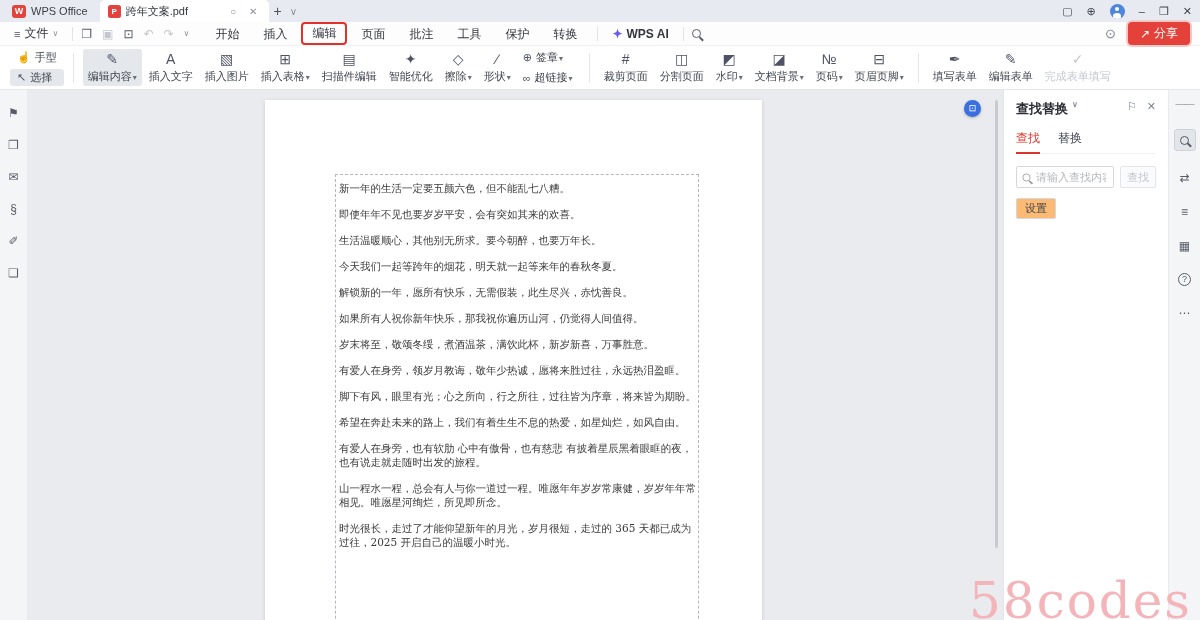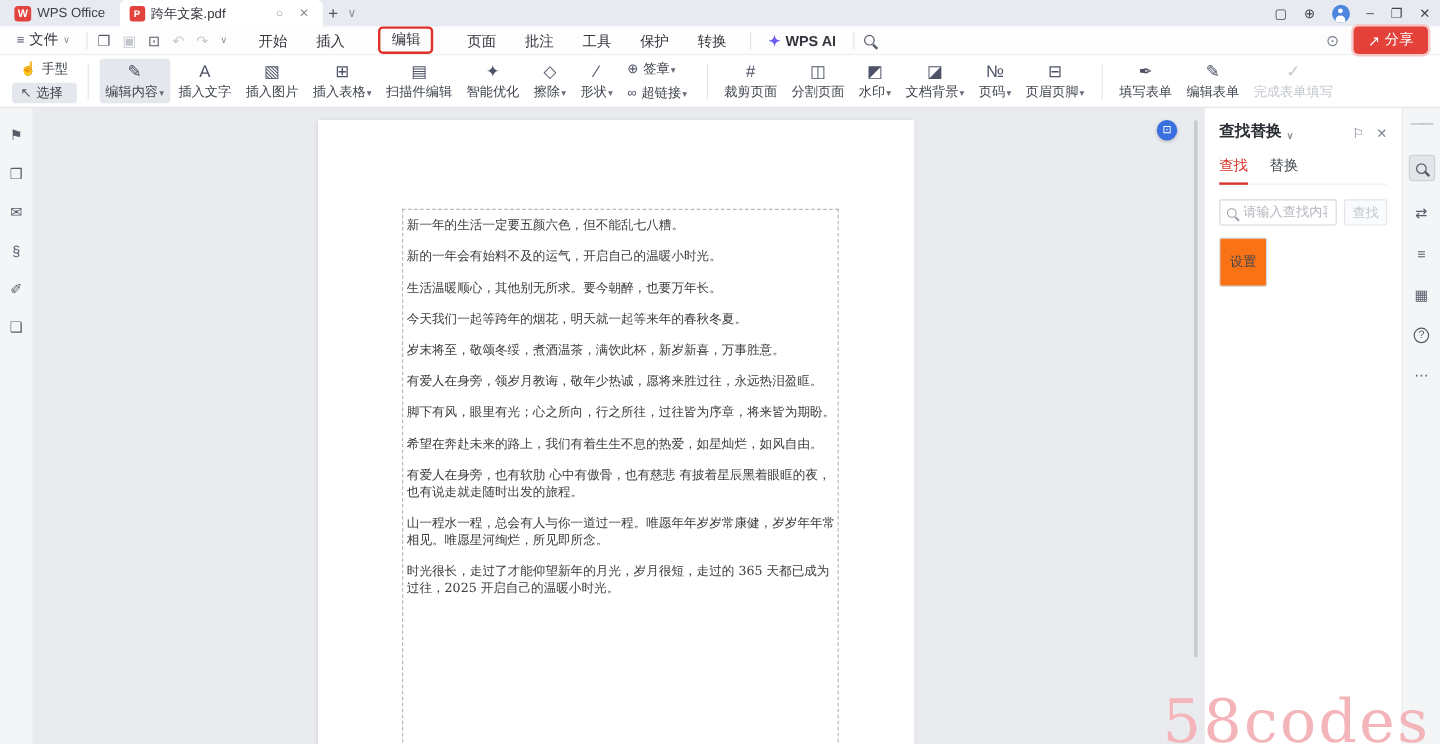--- a/index.html
+++ b/index.html
@@ -25,21 +25,21 @@
   #menubar { height:24px; background:#fdfdfe; display:flex; align-items:center; justify-content:space-between; padding:0 10px 0 8px; border-bottom:1px solid #eef0f2; }
   .mb-left { display:flex; align-items:center; height:24px; }
   .filemenu { display:flex; align-items:center; gap:4px; font-size:12px; color:#33363c; padding:0 6px; }
   .filemenu .gl { font-size:11px; color:#4c525c; }
   .mini { font-size:8px; color:#8b9099; }
   .vdiv { width:1px; height:14px; background:#e0e3e7; margin:0 8px; }
   .qicons { display:flex; align-items:center; gap:10px; font-size:12px; color:#555b66; }
   .qicons .dis { color:#c3c7cd; }
   #menu-tabs { display:flex; align-items:flex-end; margin-left:14px; }
   .mtab { font-size:12px; color:#33363c; padding:2px 12px; position:relative; }
-  .mtab.annot { border:2px solid #e0322b; border-radius:4px; padding:1px 9px; margin:0 16px; }
+  .mtab.annot { border:2px solid #e0322b; border-radius:4px; padding:1px 9px; margin:0 2px; }
   .wpsai { display:flex; align-items:center; gap:4px; font-size:12px; color:#33363c; font-weight:bold; padding:0 6px; }
   .wpsai .gl { color:#6a5cf0; font-size:12px; }
   .mag { width:9px; height:9px; border:1.4px solid #555b66; border-radius:50%; position:relative; display:inline-block; }
   .mag::after { content:""; position:absolute; width:5px; height:1.5px; background:#555b66; right:-4px; bottom:-2px; transform:rotate(45deg); }
   .mb-right { display:flex; align-items:center; gap:12px; }
   .promo { font-size:13px; color:#7b8290; }
   .sharebtn { display:flex; align-items:center; gap:4px; background:#e3413a; color:#fff; font-size:12px; border:none; border-radius:4px; padding:3px 12px; box-shadow:0 0 0 2px #f6c9c6; }
 
   
   #ribbon { height:44px; background:#fff; border-bottom:1px solid #e4e6e9; display:flex; align-items:center; padding:0 10px; }
@@ -62,34 +62,34 @@
   #leftstrip .sic { font-size:12px; color:#565c68; }
   #canvas { flex:1; position:relative; background:#e9ebee; overflow:hidden; }
   #page { position:absolute; left:237px; top:10px; width:497px; height:560px; background:#fff; box-shadow:0 1px 4px rgba(0,0,0,.14); }
   #textbox { position:absolute; left:70px; top:74px; width:364px; height:520px; border:1px dashed #b4b8be; padding:6px 1px 0 3px; }
   #textbox p { font-family:"DejaVu Serif","Liberation Serif",serif; font-size:10.5px; line-height:14px; color:#3b3b3b; margin-bottom:12px; word-break:break-all; }
   #float-ai { position:absolute; right:22px; top:10px; width:17px; height:17px; border-radius:50%; background:#3a6fe0; color:#fff; font-size:9px; text-align:center; line-height:17px; box-shadow:0 1px 3px rgba(0,0,0,.25); }
   #vscroll { position:absolute; right:5px; top:10px; width:3px; height:448px; background:#c8ccd2; border-radius:2px; }
 
   
   #panel { width:165px; background:#fff; border-left:1px solid #e4e6e9; padding:10px 12px; position:relative; }
-  .p-head { display:flex; align-items:flex-end; font-size:13px; color:#2a2d33; font-weight:bold; }
+  .p-head { display:flex; align-items:flex-start; font-size:13px; color:#2a2d33; font-weight:bold; }
   .p-head .mini { margin-left:4px; }
   .p-head .right { margin-left:auto; display:flex; gap:10px; font-weight:normal; color:#7b8290; font-size:11px; }
   .p-tabs { display:flex; gap:18px; margin-top:12px; font-size:12px; color:#41464f; border-bottom:1px solid #eef0f2; padding-bottom:6px; }
   .p-tabs .active { color:#d9352a; position:relative; }
   .p-tabs .active::after { content:""; position:absolute; left:0; right:0; bottom:-7px; height:2px; background:#d9352a; }
   .p-search { display:flex; gap:6px; margin-top:12px; }
   .p-input { flex:1; display:flex; align-items:center; gap:5px; border:1px solid #d5d8dc; border-radius:2px; height:22px; padding:0 5px; }
   .p-input .mag { transform:scale(.9); border-color:#9aa0a8; }
   .p-input .mag::after { background:#9aa0a8; }
   .p-input input { border:none; outline:none; width:70px; font-size:11px; color:#33363c; font-family:"Liberation Sans",sans-serif; }
   .p-input input::placeholder { color:#b4b8be; }
   .p-find { width:36px; height:22px; border:1px solid #e3e5e8; background:#fafbfc; color:#c3c6cb; font-size:11px; border-radius:2px; }
-  .p-set { margin-top:10px; border:1px solid #d5d8dc; background:#f97316; border-radius:2px; font-size:11px; color:#41464f; padding:12px 8px; }
+  .p-set { margin-top:10px; border:1px solid #d5d8dc; background:#fdba74; border-radius:2px; font-size:11px; color:#41464f; padding:2px 8px; }
 
   
   #rightstrip { width:32px; background:#f4f5f7; border-left:1px solid #e8eaed; display:flex; flex-direction:column; align-items:center; padding-top:8px; gap:20px; }
   #rightstrip .handle { color:#9aa0a8; font-size:10px; letter-spacing:-1px; }
   #rightstrip .sic { font-size:12px; color:#565c68; }
   #rightstrip .selbox { width:22px; height:22px; background:#e2e5e9; border:1px solid #cfd3d8; border-radius:3px; display:flex; align-items:center; justify-content:center; }
   .circled { width:13px; height:13px; border:1.2px solid #565c68; border-radius:50%; font-size:9px; line-height:11px; text-align:center; color:#565c68; }
 
   
   #watermark { position:absolute; right:8px; bottom:-10px; font-family:"DejaVu Serif","Liberation Serif",serif; font-size:50px; color:#f3b5b9; letter-spacing:2px; z-index:99; pointer-events:none; }
@@ -275,23 +275,25 @@
         <span class="sic">✉</span>
         <span class="sic">§</span>
         <span class="sic">✐</span>
         <span class="sic">❏</span>
       </div>
 
     <div id="canvas">
       <div id="page">
         <div id="textbox">
             <p>新一年的生活一定要五颜六色，但不能乱七八糟。</p>
-            <p>新的一年会有始料不及的运气，开启自己的温暖小时光。</p>
+            <p>即使年年不见也要岁岁平安，会有突如其来的欢喜。</p>
             <p>生活温暖顺心，其他别无所求。要今朝醉，也要万年长。</p>
             <p>今天我们一起等跨年的烟花，明天就一起等来年的春秋冬夏。</p>
+            <p>解锁新的一年，愿所有快乐，无需假装，此生尽兴，赤忱善良。</p>
+            <p>如果所有人祝你新年快乐，那我祝你遍历山河，仍觉得人间值得。</p>
             <p>岁末将至，敬颂冬绥，煮酒温茶，满饮此杯，新岁新喜，万事胜意。</p>
             <p>有爱人在身旁，领岁月教诲，敬年少热诚，愿将来胜过往，永远热泪盈眶。</p>
             <p>脚下有风，眼里有光；心之所向，行之所往，过往皆为序章，将来皆为期盼。</p>
             <p>希望在奔赴未来的路上，我们有着生生不息的热爱，如星灿烂，如风自由。</p>
             <p>有爱人在身旁，也有软肋 心中有傲骨，也有慈悲 有披着星辰黑着眼眶的夜，也有说走就走随时出发的旅程。</p>
             <p>山一程水一程，总会有人与你一道过一程。唯愿年年岁岁常康健，岁岁年年常相见。唯愿星河绚烂，所见即所念。</p>
             <p>时光很长，走过了才能仰望新年的月光，岁月很短，走过的 365 天都已成为过往，2025 开启自己的温暖小时光。</p>
           </div>
       </div>
       <div id="float-ai">⊡</div>

